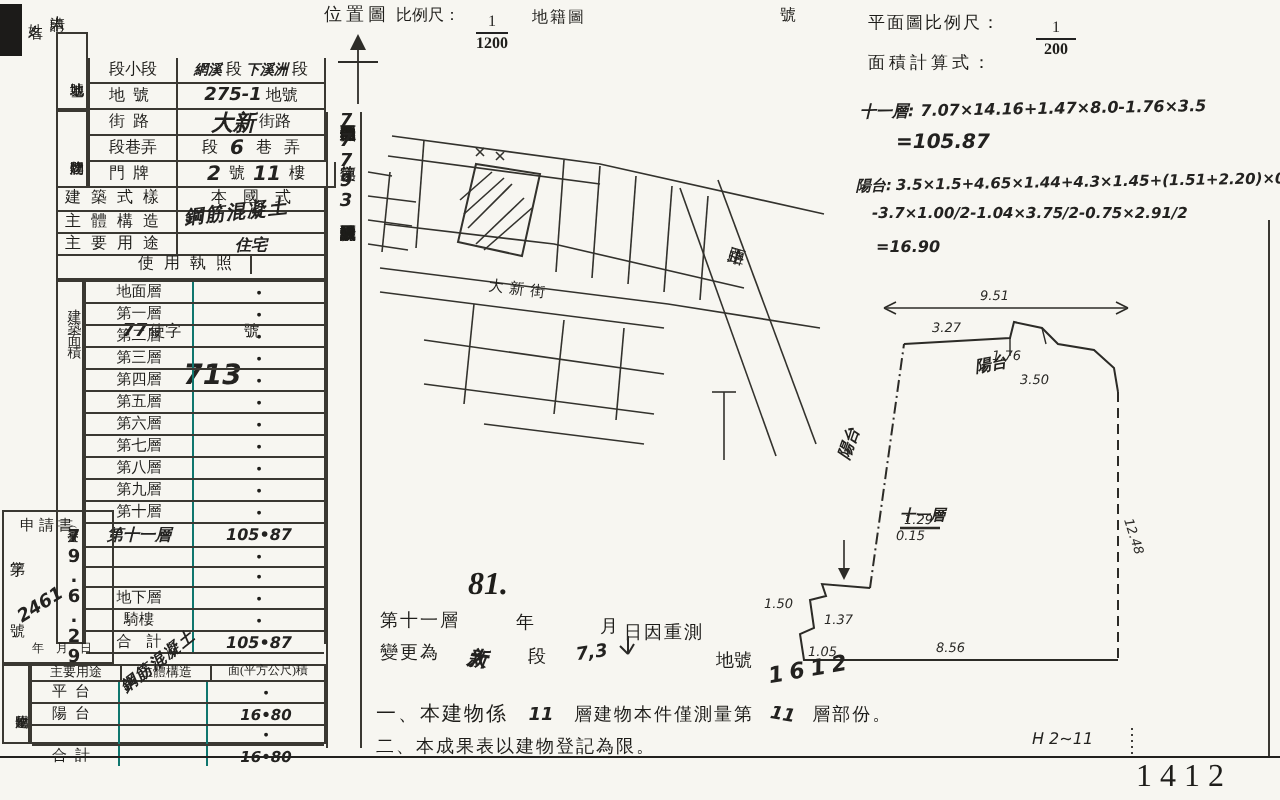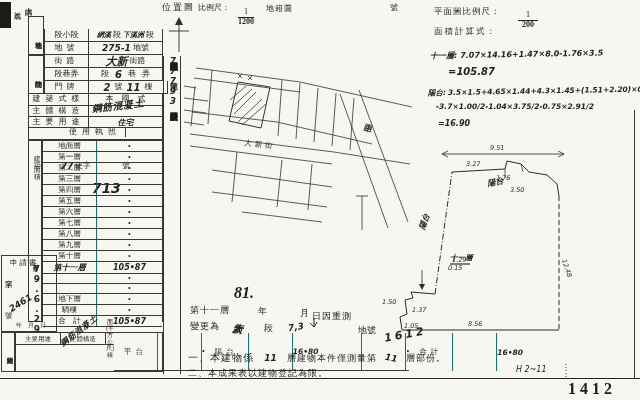--- a/index.html
+++ b/index.html
@@ -178,21 +178,21 @@
   <div class="abs cell" style="left:1px;top:255px;width:56px;height:77px;background:transparent;">
     <div class="abs print" style="left:8px;top:3px;letter-spacing:2px;font-size:7.5px;">申請書</div>
     <div class="abs vtext print" style="left:2px;top:18px;height:30px;font-size:7.5px;">字第</div>
     <div class="abs print" style="left:3px;top:56px;font-size:7.5px;">號</div>
     <div class="abs vtext hand" style="left:30px;top:8px;height:62px;font-size:9px;font-style:normal;">79.6.29</div>
     <div class="abs hand" style="left:6px;top:42px;font-size:9px;transform:rotate(-32deg);">2461</div>
     <div class="abs print" style="left:14px;top:66px;font-size:6px;">年　月　日</div>
   </div>
 
   <div class="abs cell vtext" style="left:1px;top:332px;width:14px;height:40px;font-size:6.5px;text-align:center;">附屬建物</div>
-  <div class="abs cell" style="left:15px;top:332px;width:148px;height:40px;display:flex;flex-direction:row;">
+  <div class="abs cell" style="left:15px;top:332px;width:148px;height:40px;display:flex;flex-direction:column;">
     <div style="display:flex;border-bottom:1px solid #3a3832;height:11px;align-items:center;">
       <div class="print" style="width:44px;border-right:1px solid #3a3832;text-align:center;font-size:6.5px;height:100%;display:flex;align-items:center;justify-content:center;">主要用途</div>
       <div class="print" style="width:44px;border-right:1px solid #3a3832;text-align:center;font-size:6.5px;height:100%;display:flex;align-items:center;justify-content:center;">主體構造</div>
       <div class="print" style="flex:1;text-align:center;font-size:6px;">面(平方公尺)積</div>
     </div>
     <div class="frow">
         <div class="fl" style="width:44px;letter-spacing:4px;">平台</div>
         <div class="fl" style="width:44px;"></div>
         <div class="fv">•</div>
       </div>
@@ -355,15 +355,15 @@
     <span class="hand" style="font-size:9px;margin:0 8px;">11</span>
     <span class="print" style="font-size:9px;letter-spacing:1px;margin-top:37px;">層建物本件僅測量第</span>
     <span class="hand" style="font-size:9px;margin:0 6px;transform:rotate(10deg);display:inline-block;">11</span>
     <span class="print" style="font-size:9px;letter-spacing:1px;">層部份。</span>
   </div>
   <div class="abs print" style="left:188px;top:369px;font-size:9px;letter-spacing:1px;">二、本成果表以建物登記為限。</div>
 
   <div class="abs" style="left:0;top:378px;width:640px;height:0;border-top:1.5px solid #22211e;"></div>
   <div class="abs" style="left:634px;top:110px;width:0;height:268px;border-left:1px solid #3a3832;"></div>
 
-  <div class="abs" style="left:568px;top:380px;font-size:16px;letter-spacing:4px;font-family:'Liberation Serif',serif;font-weight:bold;">1412</div>
+  <div class="abs" style="left:568px;top:380px;font-size:16px;letter-spacing:4px;font-family:'Liberation Serif',serif;">1412</div>
 
 </div>
 
 </body></html>

